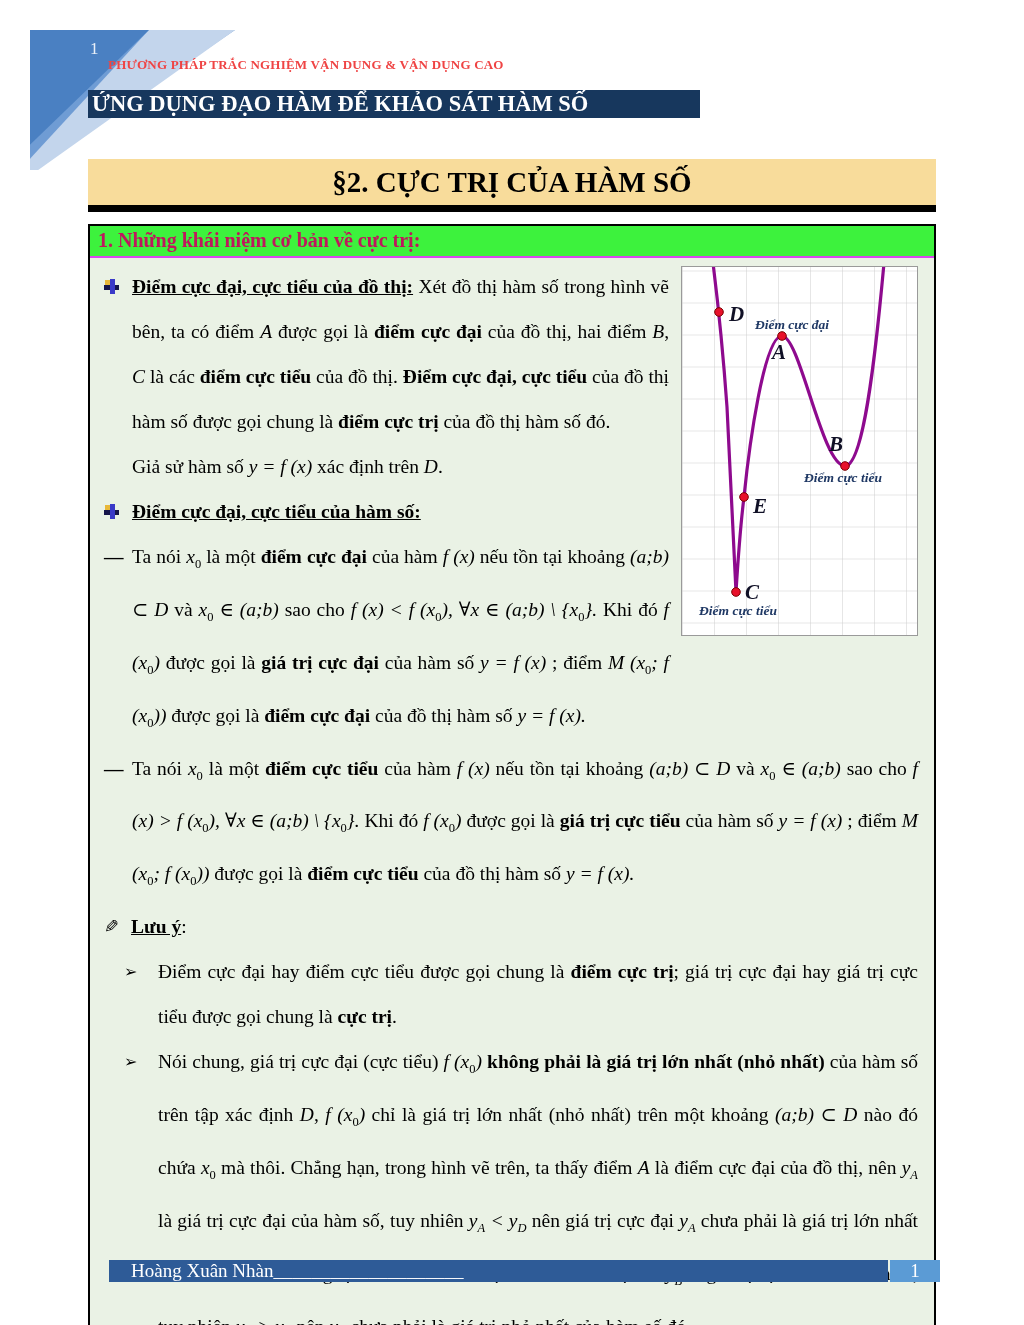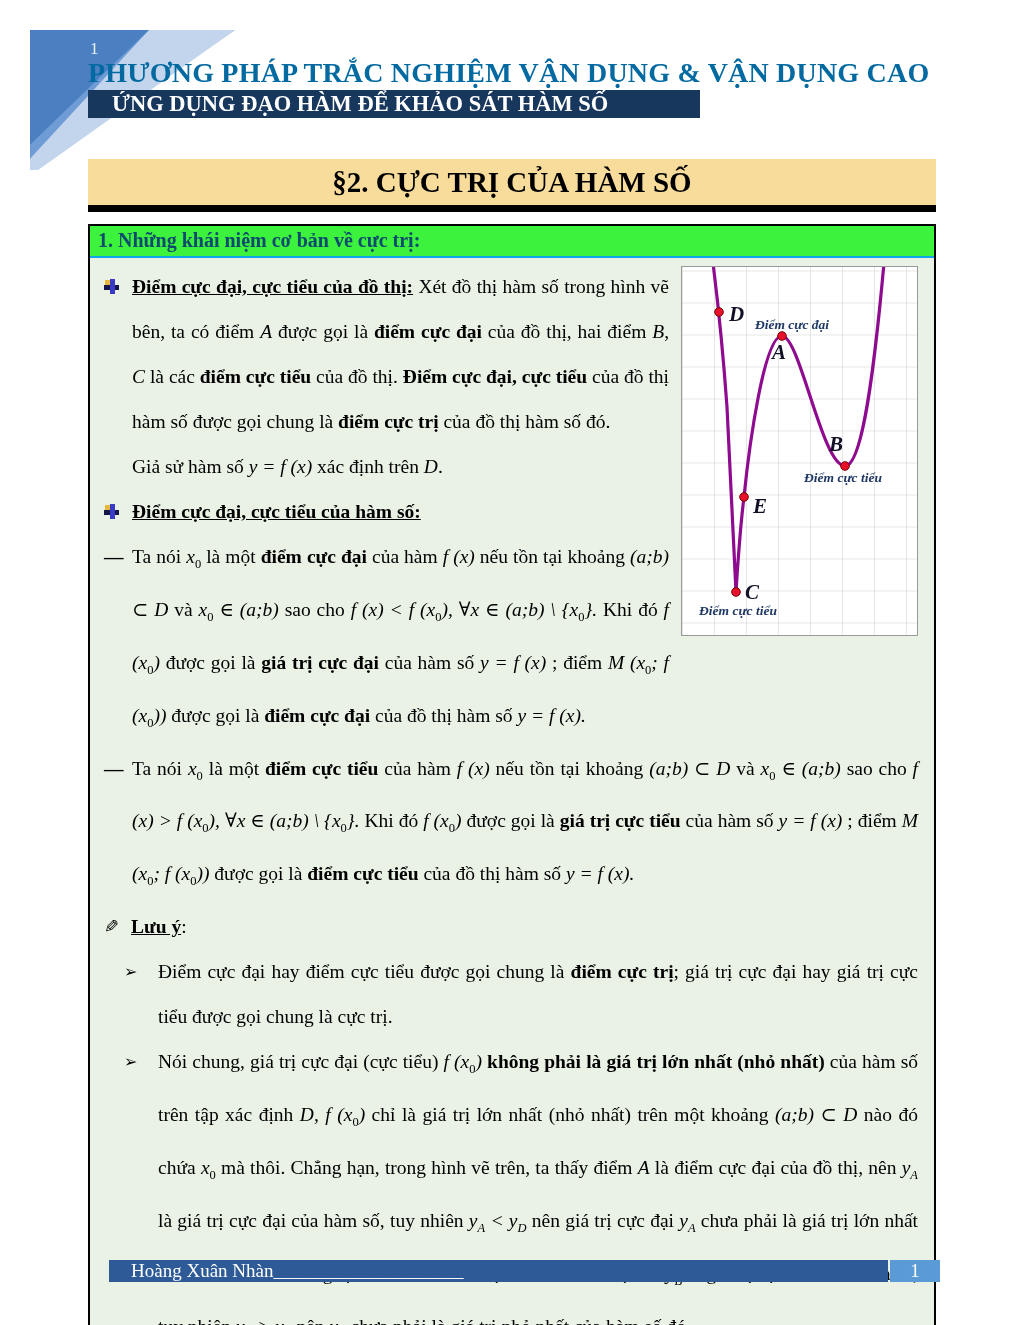--- a/index.html
+++ b/index.html
@@ -11,37 +11,37 @@
   
   .corner-deco { position:absolute; left:30px; top:30px; width:205px; height:140px; }
   .tri { position:absolute; inset:0; }
   .tri1 { background:#6F9CD4; clip-path:polygon(0 0,100% 0,0 100%); }
   .tri2 { background:#4A80C2; clip-path:polygon(0 0,58% 0,0 82%); }
   .tri3 { background:#C3D5EC; clip-path:polygon(58% 0,100% 0,4% 100%,0 100%,0 92%); }
   .corner-num { position:absolute; left:60px; top:9px; color:#EAF0F8; font-size:17px; }
 
   
   .header { position:relative; margin:0 88px; padding-top:57px; z-index:2; }
-  .header-line1 { font-size:28px; font-weight:bold; color:#0369a1; letter-spacing:.2px; white-space:nowrap; }
+  .header-line1 { font-size:13px; font-weight:bold; color:#ef4444; letter-spacing:.2px; white-space:nowrap;margin-left:20px; }
   .header-line2 {
-    margin-top:1px; width:612px; height:28px; line-height:28px; box-sizing:border-box;
-    background:#17375D; color:#fff; font-weight:bold; font-size:22.5px; padding-left:24px; white-space:nowrap;
+    margin-top:17px; width:612px; height:28px; line-height:28px; box-sizing:border-box;
+    background:#17375D; color:#fff; font-weight:bold; font-size:22.5px; padding-left:4px; white-space:nowrap;
   }
 
   
   .title-banner {
     margin:41px 88px 0; height:46px; line-height:46px; text-align:center;
     background:#F8DC9B; border-bottom:7px solid #000;
     font-size:29px; font-weight:bold; color:#000;
   }
 
   
   .main-box { margin:12px 88px 0; border:2px solid #000; background:#EAF2E5; min-height:994px; box-sizing:border-box; }
   .section-bar {
-    background:#3DF23D; border-bottom:2px solid #0ea5e9; color:#0c4a6e;
+    background:#3DF23D; border-bottom:2px solid #d946ef; color:#be185d;
     font-weight:bold; font-size:20px; padding:3px 8px 4px;
   }
   .content { padding:6px 16px 12px 14px; font-size:19.5px; line-height:45px; text-align:justify; }
   .content::after { content:""; display:block; clear:both; }
 
   
   .para { display:flex; }
   .para .marker { flex:0 0 28px; font-weight:bold; }
   .para .ptext { flex:1; }
   .para.pen .marker { flex-basis:27px; }
@@ -146,21 +146,21 @@
           <div class="para dash">
             <span class="marker">—</span>
             <span class="ptext"><span>Ta nói </span><span style="font-style: italic;">x</span><sub>0</sub><span> là một </span><span style="font-weight: bold;">điểm cực tiểu</span><span> của hàm </span><span style="font-style: italic;">f (x)</span><span> nếu tồn tại khoảng </span><span style="font-style: italic;">(a;b) ⊂ D</span><span> và </span><span style="font-style: italic;">x</span><sub>0</sub><span style="font-style: italic;"> ∈ (a;b)</span><span> sao cho </span><span style="font-style: italic;">f (x) &gt; f (x</span><sub>0</sub><span style="font-style: italic;">), ∀x ∈ (a;b) \ {x</span><sub>0</sub><span style="font-style: italic;">}.</span><span> Khi đó </span><span style="font-style: italic;">f (x</span><sub>0</sub><span style="font-style: italic;">)</span><span> được gọi là </span><span style="font-weight: bold;">giá trị cực tiểu</span><span> của hàm số </span><span style="font-style: italic;">y = f (x)</span><span> ; điểm </span><span style="font-style: italic;">M (x</span><sub>0</sub><span style="font-style: italic;">; f (x</span><sub>0</sub><span style="font-style: italic;">))</span><span> được gọi là </span><span style="font-weight: bold;">điểm cực tiểu</span><span> của đồ thị hàm số </span><span style="font-style: italic;">y = f (x).</span></span>
           </div>
           <div class="para pen">
             <span class="marker"><span class="pen-icon">✎</span></span>
             <span class="ptext"><span style="font-weight: bold; text-decoration: underline;">Lưu ý</span><span>:</span></span>
           </div>
           <div class="para arrow">
             <span class="marker">➢</span>
-            <span class="ptext"><span>Điểm cực đại hay điểm cực tiểu được gọi chung là </span><span style="font-weight: bold;">điểm cực trị</span><span>; giá trị cực đại hay giá trị cực tiểu được gọi chung là </span><span style="font-weight: normal; margin-top: 31px;">cực trị</span><span>.</span></span>
+            <span class="ptext"><span>Điểm cực đại hay điểm cực tiểu được gọi chung là </span><span style="font-weight: bold;">điểm cực trị</span><span>; giá trị cực đại hay giá trị cực tiểu được gọi chung là </span><span style="font-weight: bold; margin-top: 31px;">cực trị</span><span>.</span></span>
           </div>
           <div class="para arrow">
             <span class="marker">➢</span>
             <span class="ptext"><span>Nói chung, giá trị cực đại (cực tiểu) </span><span style="font-style: italic;">f (x</span><sub>0</sub><span style="font-style: italic;">)</span><span> </span><span style="font-weight: bold;">không phải là giá trị lớn nhất (nhỏ nhất)</span><span> của hàm số trên tập xác định </span><span style="font-style: italic;">D</span><span>, </span><span style="font-style: italic;">f (x</span><sub>0</sub><span style="font-style: italic;">)</span><span> chỉ là giá trị lớn nhất (nhỏ nhất) trên một khoảng </span><span style="font-style: italic;">(a;b) ⊂ D</span><span> nào đó chứa </span><span style="font-style: italic;">x</span><sub>0</sub><span> mà thôi. Chẳng hạn, trong hình vẽ trên, ta thấy điểm </span><span style="font-style: italic;">A</span><span> là điểm cực đại của đồ thị, nên </span><span style="font-style: italic;">y</span><sub style="font-style: italic;">A</sub><span> là giá trị cực đại của hàm số, tuy nhiên </span><span style="font-style: italic;">y</span><sub style="font-style: italic;">A</sub><span style="font-style: italic;"> &lt; </span><span style="font-style: italic;">y</span><sub style="font-style: italic;">D</sub><span> nên giá trị cực đại </span><span style="font-style: italic;">y</span><sub style="font-style: italic;">A</sub><span> chưa phải là giá trị lớn nhất của hàm số đó. Tương tự điểm </span><span style="font-style: italic;">B</span><span> là điểm cực tiểu của đồ thị nên </span><span style="font-style: italic;">y</span><sub style="font-style: italic;">B</sub><span> là giá trị cực tiểu của hàm số, tuy nhiên </span><span style="font-style: italic;">y</span><sub style="font-style: italic;">B</sub><span style="font-style: italic;"> &gt; </span><span style="font-style: italic;">y</span><sub style="font-style: italic;">E</sub><span> nên </span><span style="font-style: italic;">y</span><sub style="font-style: italic;">B</sub><span> chưa phải là giá trị nhỏ nhất của hàm số đó.</span></span>
           </div>
         </div>
 
     </div>
   </div>
 

